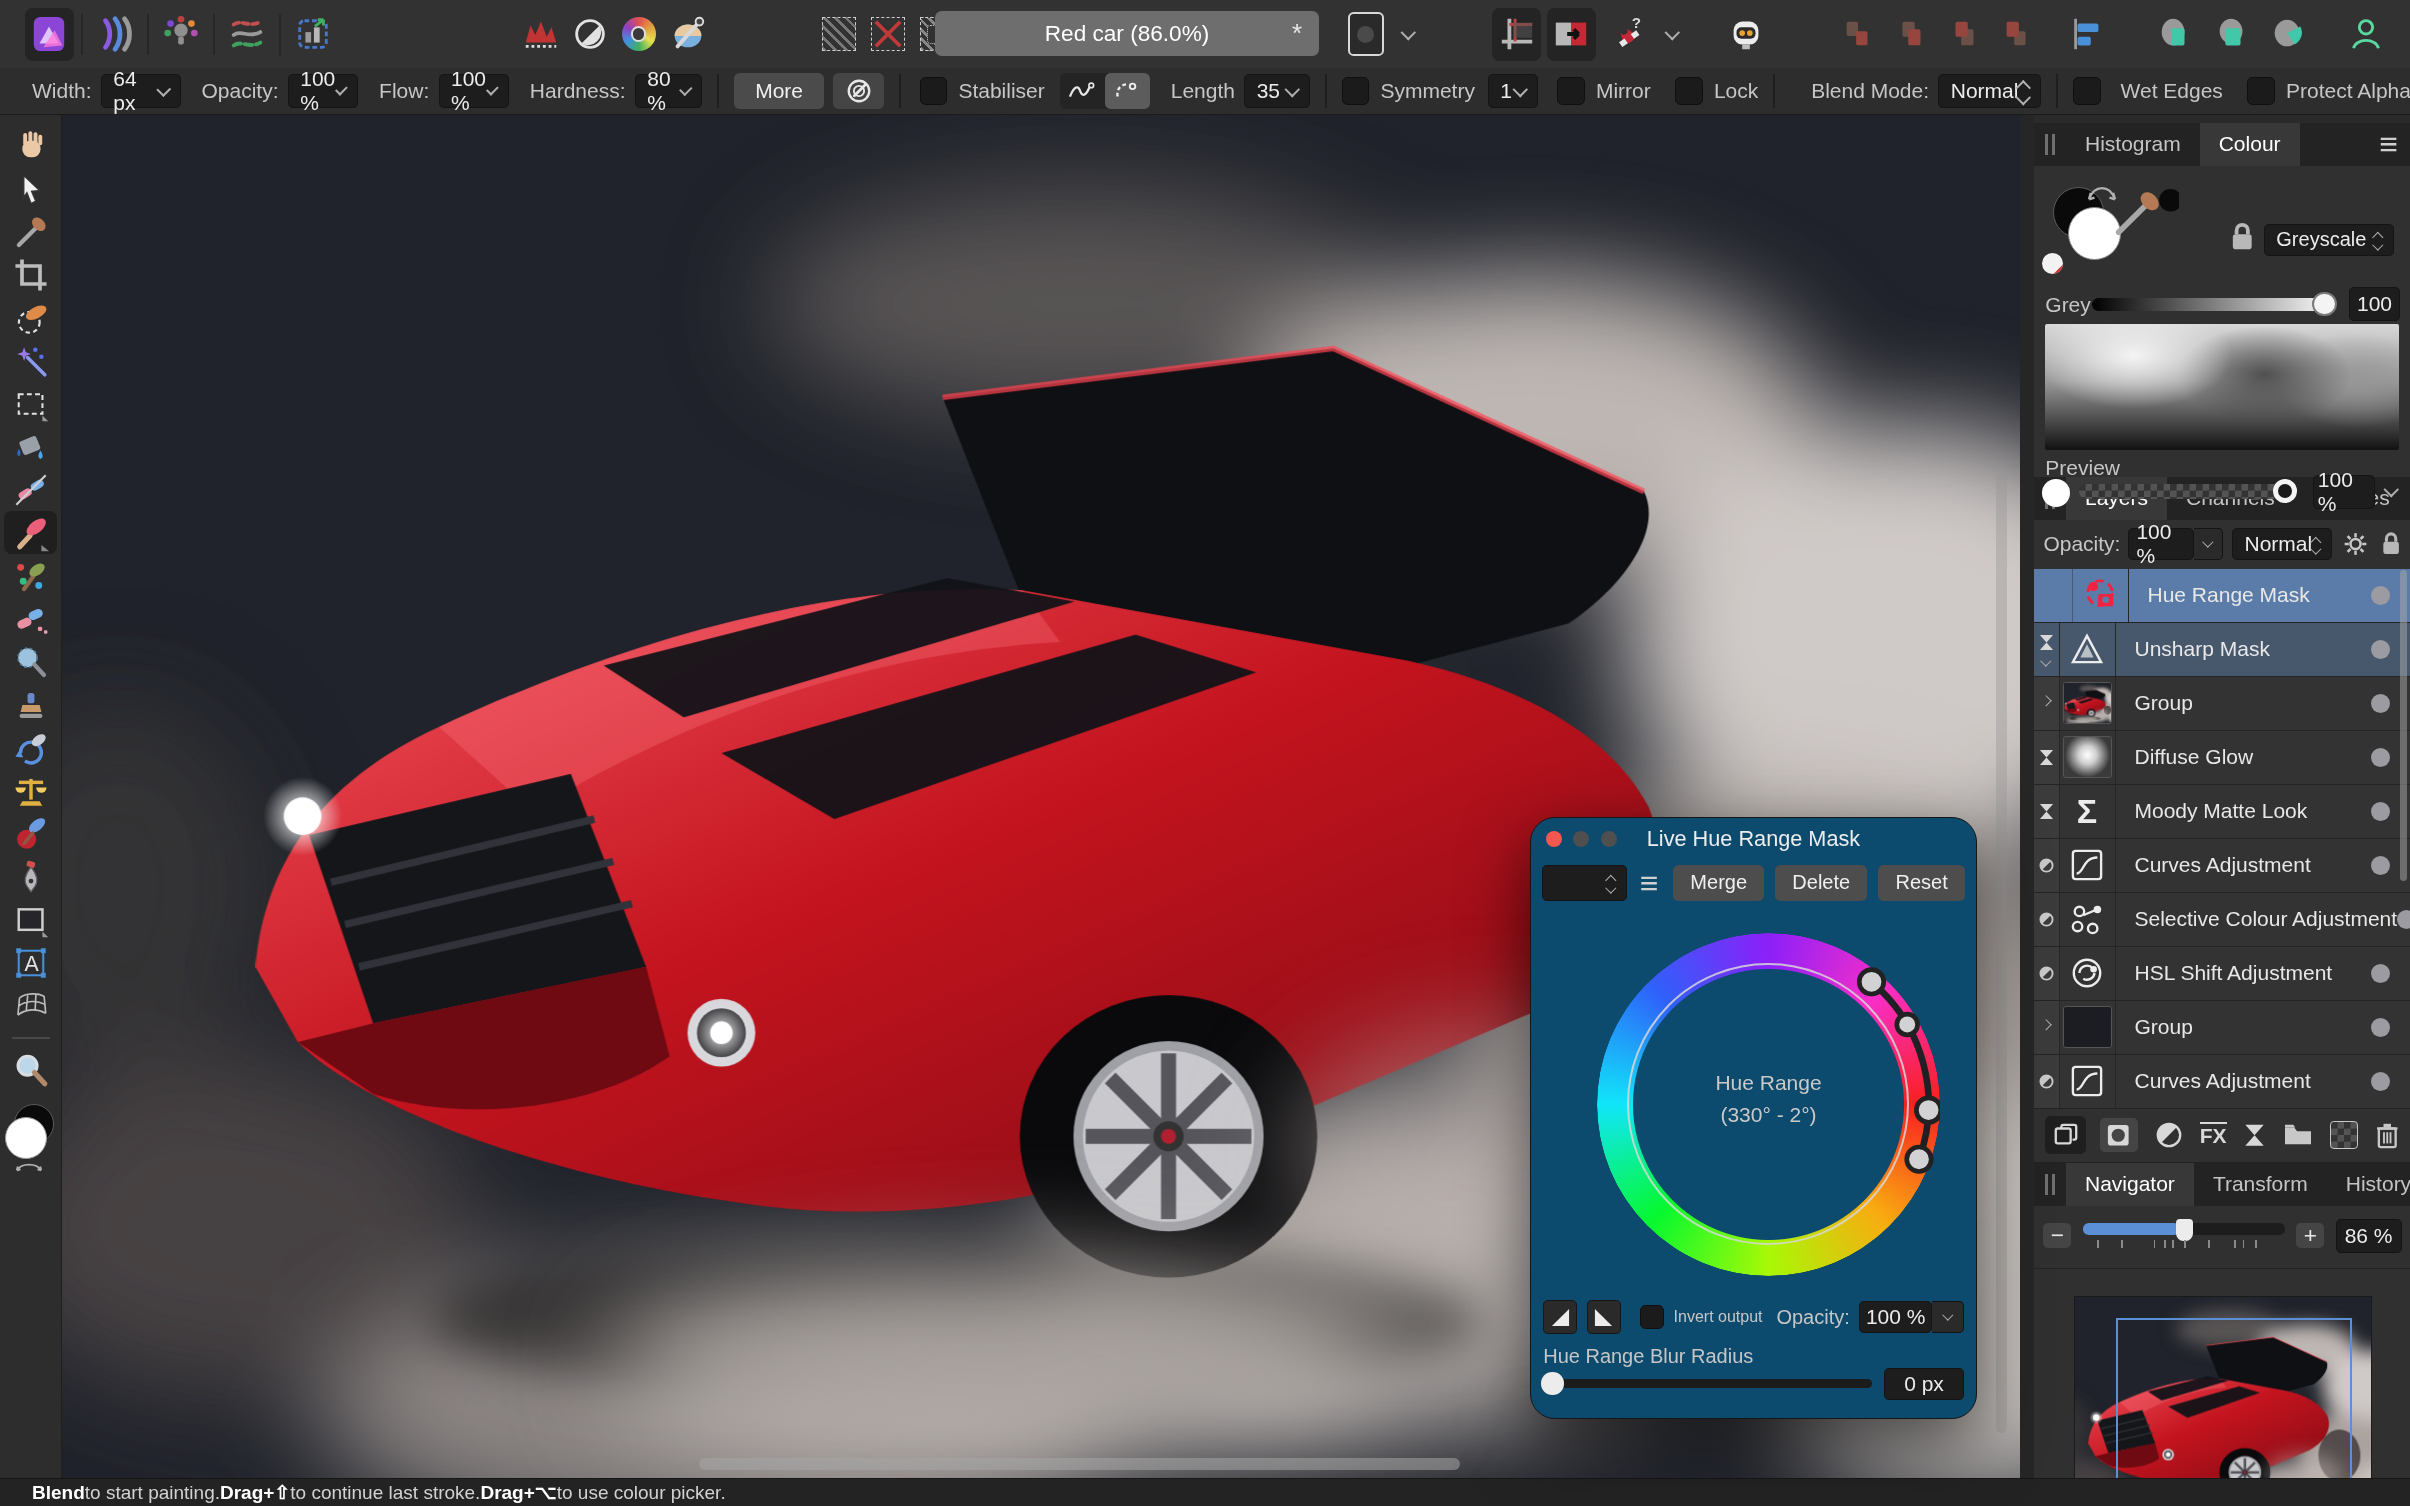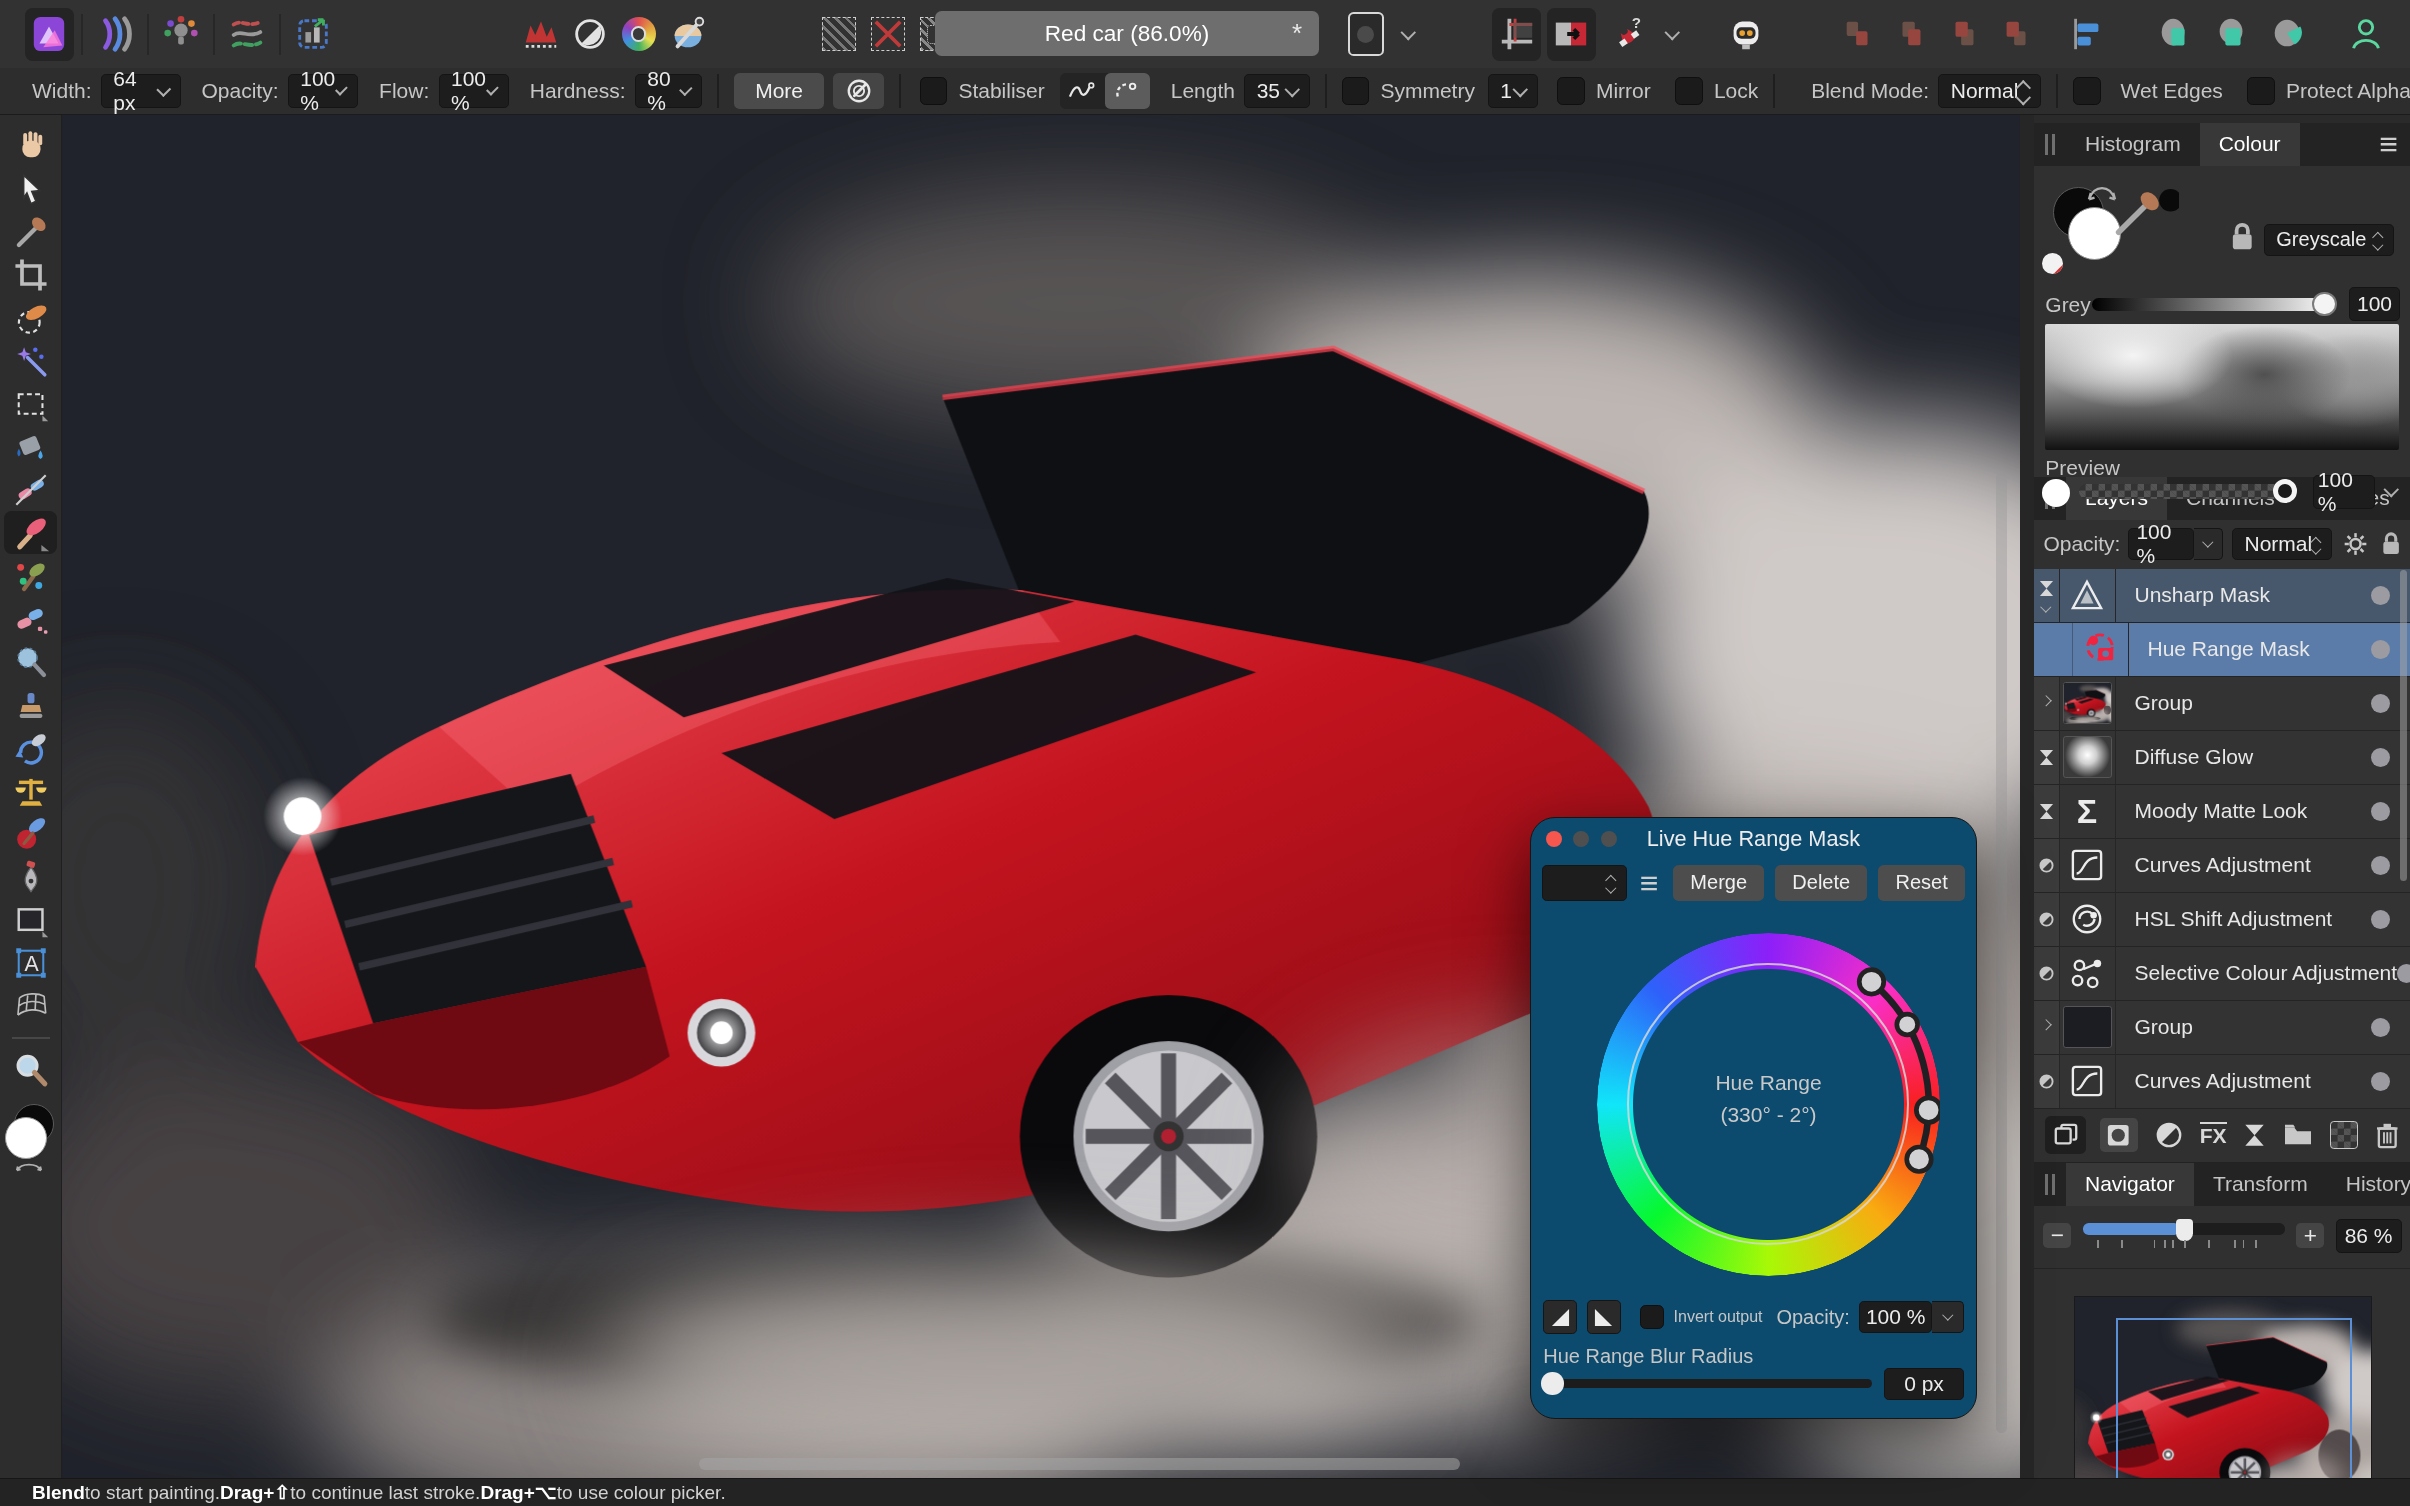--- a/index.html
+++ b/index.html
@@ -735,52 +735,52 @@
         </g>
     </svg>
     <svg width="22.6" height="28" viewBox="0 0 26 34" style="margin-left:13px">
       <rect x="3" y="14" width="20" height="16" rx="3" fill="#b8b8b8"></rect>
       <path d="M7,14 v-4 a6,6 0 0 1 12,0 v4" stroke="#b8b8b8" stroke-width="4" fill="none"></path>
     </svg>
   </div>
 
   <div style="position:relative">
 
-    <div class="lrow sel">
-      <div class="gutter">
-        <svg width="15" height="17" viewBox="0 0 16 18">
-          <path d="M1,1 H15 L8,9 Z M1,17 H15 L8,9 Z" fill="#d8d8d8"></path>
-        </svg>
-        <span class="chev" style="margin-top:5.6px;border-width:1.9px;width:6.6px;height:6.6px"></span>
-      </div>
-      <div class="cell">
-        <svg width="34" height="32" viewBox="0 0 36 34">
-          <path d="M18,3 L33,31 H3 Z" fill="none" stroke="#ececec" stroke-width="2.5"></path>
-          <path d="M18,12 L25,26 H11 Z" fill="#ececec" opacity=".7"></path>
-        </svg>
-      </div>
-      <span class="name">Unsharp Mask</span>
-      <span class="dot"></span>
-    </div>
-
     <div class="lrow act">
       <div class="gutter" style="border-right:none"></div>
       <div style="width:13px;height:100%;background:#5b7ca8;flex:none"></div>
       <div class="cell" style="border-left:0.9px solid #47587c">
         <svg width="36" height="34" viewBox="0 0 38 36">
           <circle cx="19" cy="16" r="13" fill="none" stroke="#f02440" stroke-width="3" stroke-dasharray="9 5"></circle>
           <circle cx="12" cy="9" r="5" fill="#f02440"></circle>
           <rect x="17" y="17" width="16" height="13" rx="2" fill="#f02440"></rect>
           <circle cx="25" cy="23" r="3.5" fill="#5b7ca8"></circle>
         </svg>
       </div>
       <span class="name">Hue Range Mask</span>
       <span class="dot"></span>
     </div>
 
+    <div class="lrow sel">
+      <div class="gutter">
+        <svg width="15" height="17" viewBox="0 0 16 18">
+          <path d="M1,1 H15 L8,9 Z M1,17 H15 L8,9 Z" fill="#d8d8d8"></path>
+        </svg>
+        <span class="chev" style="margin-top:5.6px;border-width:1.9px;width:6.6px;height:6.6px"></span>
+      </div>
+      <div class="cell">
+        <svg width="34" height="32" viewBox="0 0 36 34">
+          <path d="M18,3 L33,31 H3 Z" fill="none" stroke="#ececec" stroke-width="2.5"></path>
+          <path d="M18,12 L25,26 H11 Z" fill="#ececec" opacity=".7"></path>
+        </svg>
+      </div>
+      <span class="name">Unsharp Mask</span>
+      <span class="dot"></span>
+    </div>
+
     <div class="lrow">
       <div class="gutter">
           <span class="chev right" style="border-width:1.9px;width:6.6px;height:6.6px"></span>
         </div>
       <div class="cell">
           <div class="thumb">
         <svg width="47" height="40" viewBox="0 0 2079 1448" preserveAspectRatio="xMidYMid slice">
               <use href="#scene"></use>
             </svg>
       </div>
@@ -834,47 +834,47 @@
 
     <div class="lrow">
       <div class="gutter">
         <svg width="15" height="15" viewBox="0 0 16 16">
           <circle cx="8" cy="8" r="6.5" fill="none" stroke="#c8c8c8" stroke-width="2"></circle>
             <path d="M3.4,12.6 A6.5,6.5 0 0 1 12.6,3.4 Z" fill="#c8c8c8"></path>
         </svg>
       </div>
       <div class="cell">
         <svg width="34" height="34" viewBox="0 0 36 36">
-          <circle cx="18" cy="18" r="14" fill="none" stroke="#ececec" stroke-width="2.5"></circle>
-          <path d="M10,18 a8,8 0 0 1 14,-5" stroke="#ececec" stroke-width="2.5" fill="none"></path>
-          <path d="M26,18 a8,8 0 0 1 -12,6" stroke="#ececec" stroke-width="2.5" fill="none"></path>
-          <circle cx="25" cy="14" r="3.5" fill="#ececec"></circle>
-        </svg>
-      </div>
-      <span class="name">HSL Shift Adjustment</span>
+          <circle cx="10" cy="10" r="5" fill="none" stroke="#ececec" stroke-width="2.5"></circle>
+          <circle cx="8" cy="26" r="5" fill="none" stroke="#ececec" stroke-width="2.5"></circle>
+          <circle cx="24" cy="28" r="5" fill="none" stroke="#ececec" stroke-width="2.5"></circle>
+          <line x1="14" y1="14" x2="26" y2="9" stroke="#ececec" stroke-width="2.5"></line>
+          <circle cx="29" cy="8" r="4" fill="#ececec"></circle>
+        </svg>
+      </div>
+      <span class="name">Selective Colour Adjustment</span>
       <span class="dot"></span>
     </div>
 
     <div class="lrow">
       <div class="gutter">
         <svg width="15" height="15" viewBox="0 0 16 16">
           <circle cx="8" cy="8" r="6.5" fill="none" stroke="#c8c8c8" stroke-width="2"></circle>
             <path d="M3.4,12.6 A6.5,6.5 0 0 1 12.6,3.4 Z" fill="#c8c8c8"></path>
         </svg>
       </div>
       <div class="cell">
         <svg width="34" height="34" viewBox="0 0 36 36">
-          <circle cx="10" cy="10" r="5" fill="none" stroke="#ececec" stroke-width="2.5"></circle>
-          <circle cx="8" cy="26" r="5" fill="none" stroke="#ececec" stroke-width="2.5"></circle>
-          <circle cx="24" cy="28" r="5" fill="none" stroke="#ececec" stroke-width="2.5"></circle>
-          <line x1="14" y1="14" x2="26" y2="9" stroke="#ececec" stroke-width="2.5"></line>
-          <circle cx="29" cy="8" r="4" fill="#ececec"></circle>
-        </svg>
-      </div>
-      <span class="name">Selective Colour Adjustment</span>
+          <circle cx="18" cy="18" r="14" fill="none" stroke="#ececec" stroke-width="2.5"></circle>
+          <path d="M10,18 a8,8 0 0 1 14,-5" stroke="#ececec" stroke-width="2.5" fill="none"></path>
+          <path d="M26,18 a8,8 0 0 1 -12,6" stroke="#ececec" stroke-width="2.5" fill="none"></path>
+          <circle cx="25" cy="14" r="3.5" fill="#ececec"></circle>
+        </svg>
+      </div>
+      <span class="name">HSL Shift Adjustment</span>
       <span class="dot"></span>
     </div>
 
     <div class="lrow">
       <div class="gutter">
           <span class="chev right" style="border-width:1.9px;width:6.6px;height:6.6px"></span>
         </div>
       <div class="cell">
           <div class="thumb" style="background:#1b1d22"></div>
         </div>

